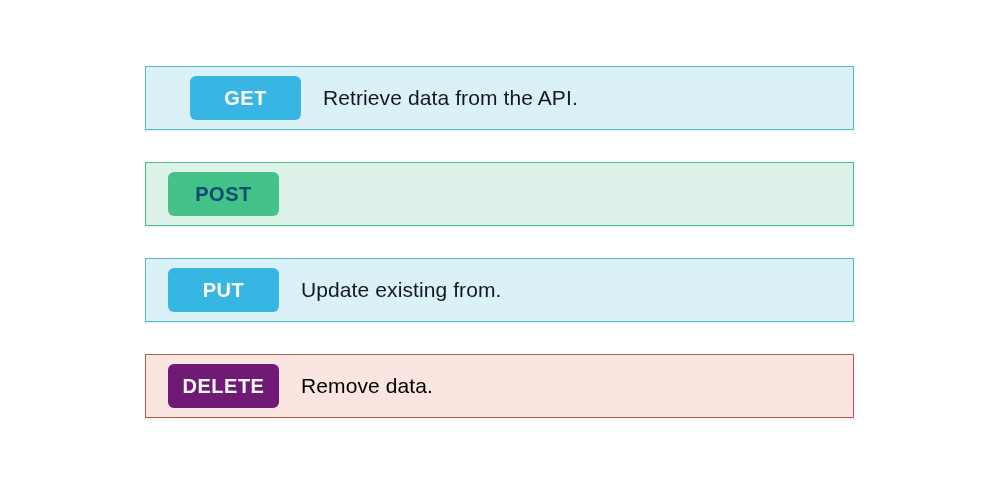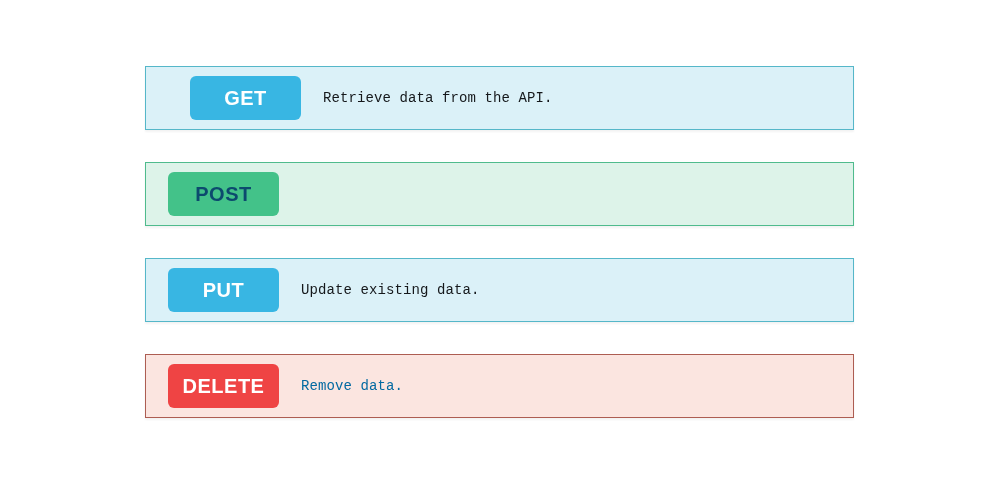--- a/index.html
+++ b/index.html
@@ -43,45 +43,44 @@
     justify-content: center;
     font-size: 20px;
     font-weight: bold;
     letter-spacing: 0.5px;
     color: #ffffff;
     flex: 0 0 auto;
     user-select: none;
   }
   .method-description {
     margin-left: 22px;
-    font-size: 14px;
+    font-size: 21px;
     color: #15181b;
     letter-spacing: 0.1px;
-    font-family: Liberation Mono, monospace;
   }
 </style>
 </head>
 <body>
 
 <div class="canvas">
   <div class="methods-list">
 
     <div class="method-row" style="background: rgb(219, 241, 248); border-color: rgb(85, 183, 201); padding-left: 44px;">
       <div class="method-badge" style="background: rgb(56, 182, 227); color: rgb(255, 255, 255);">GET</div>
       <div class="method-description" style="color: rgb(21, 24, 27);">Retrieve data from the API.</div>
     </div>
 
     <div class="method-row" style="background: rgb(221, 243, 233); border-color: rgb(79, 187, 141);">
       <div class="method-badge" style="background: rgb(67, 194, 137); color: #0c4a6e;">POST</div>
     </div>
 
     <div class="method-row" style="background: rgb(219, 241, 248); border-color: rgb(85, 183, 201);">
       <div class="method-badge" style="background: rgb(56, 182, 227); color: rgb(255, 255, 255);">PUT</div>
-      <div class="method-description" style="color: rgb(21, 24, 27);">Update existing data.</div>
+      <div class="method-description" style="color: rgb(21, 24, 27);">Update existing from.</div>
     </div>
 
     <div class="method-row" style="background: rgb(251, 229, 224); border-color: rgb(173, 93, 82);">
-      <div class="method-badge" style="background: #ef4444; color: rgb(255, 255, 255);">DELETE</div>
-      <div class="method-description" style="color: #0369a1;">Remove data.</div>
+      <div class="method-badge" style="background: #701a75; color: rgb(255, 255, 255);">DELETE</div>
+      <div class="method-description" style="color: #000000;">Remove data.</div>
     </div>
 
   </div>
 </div>
 
 </body></html>

